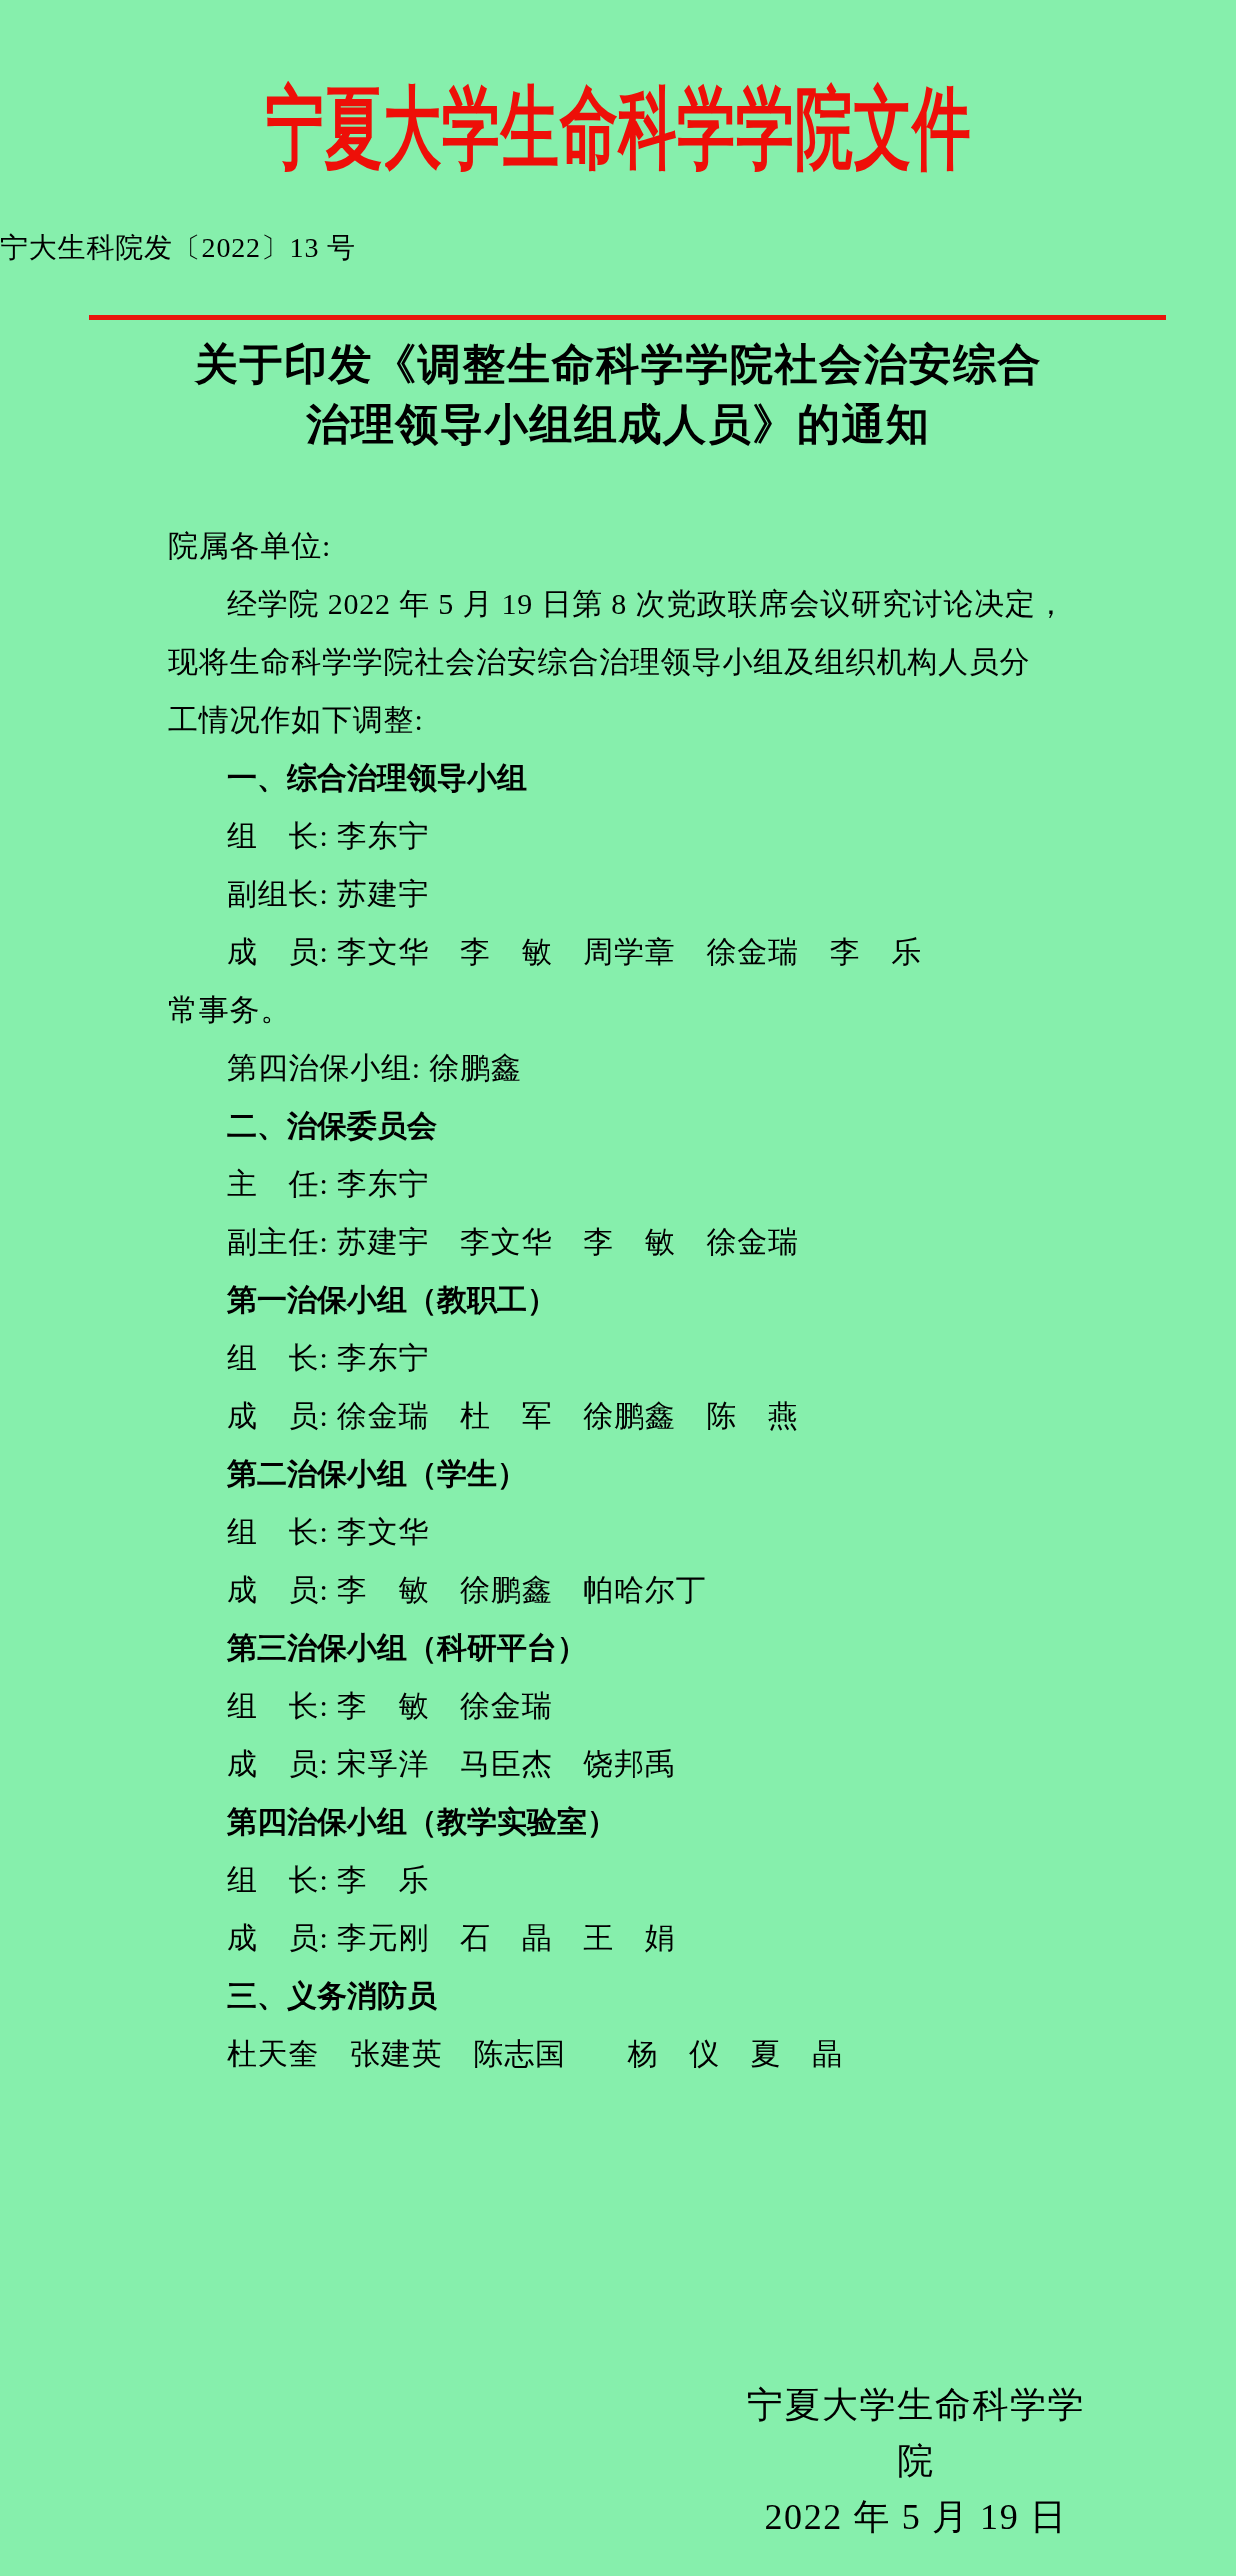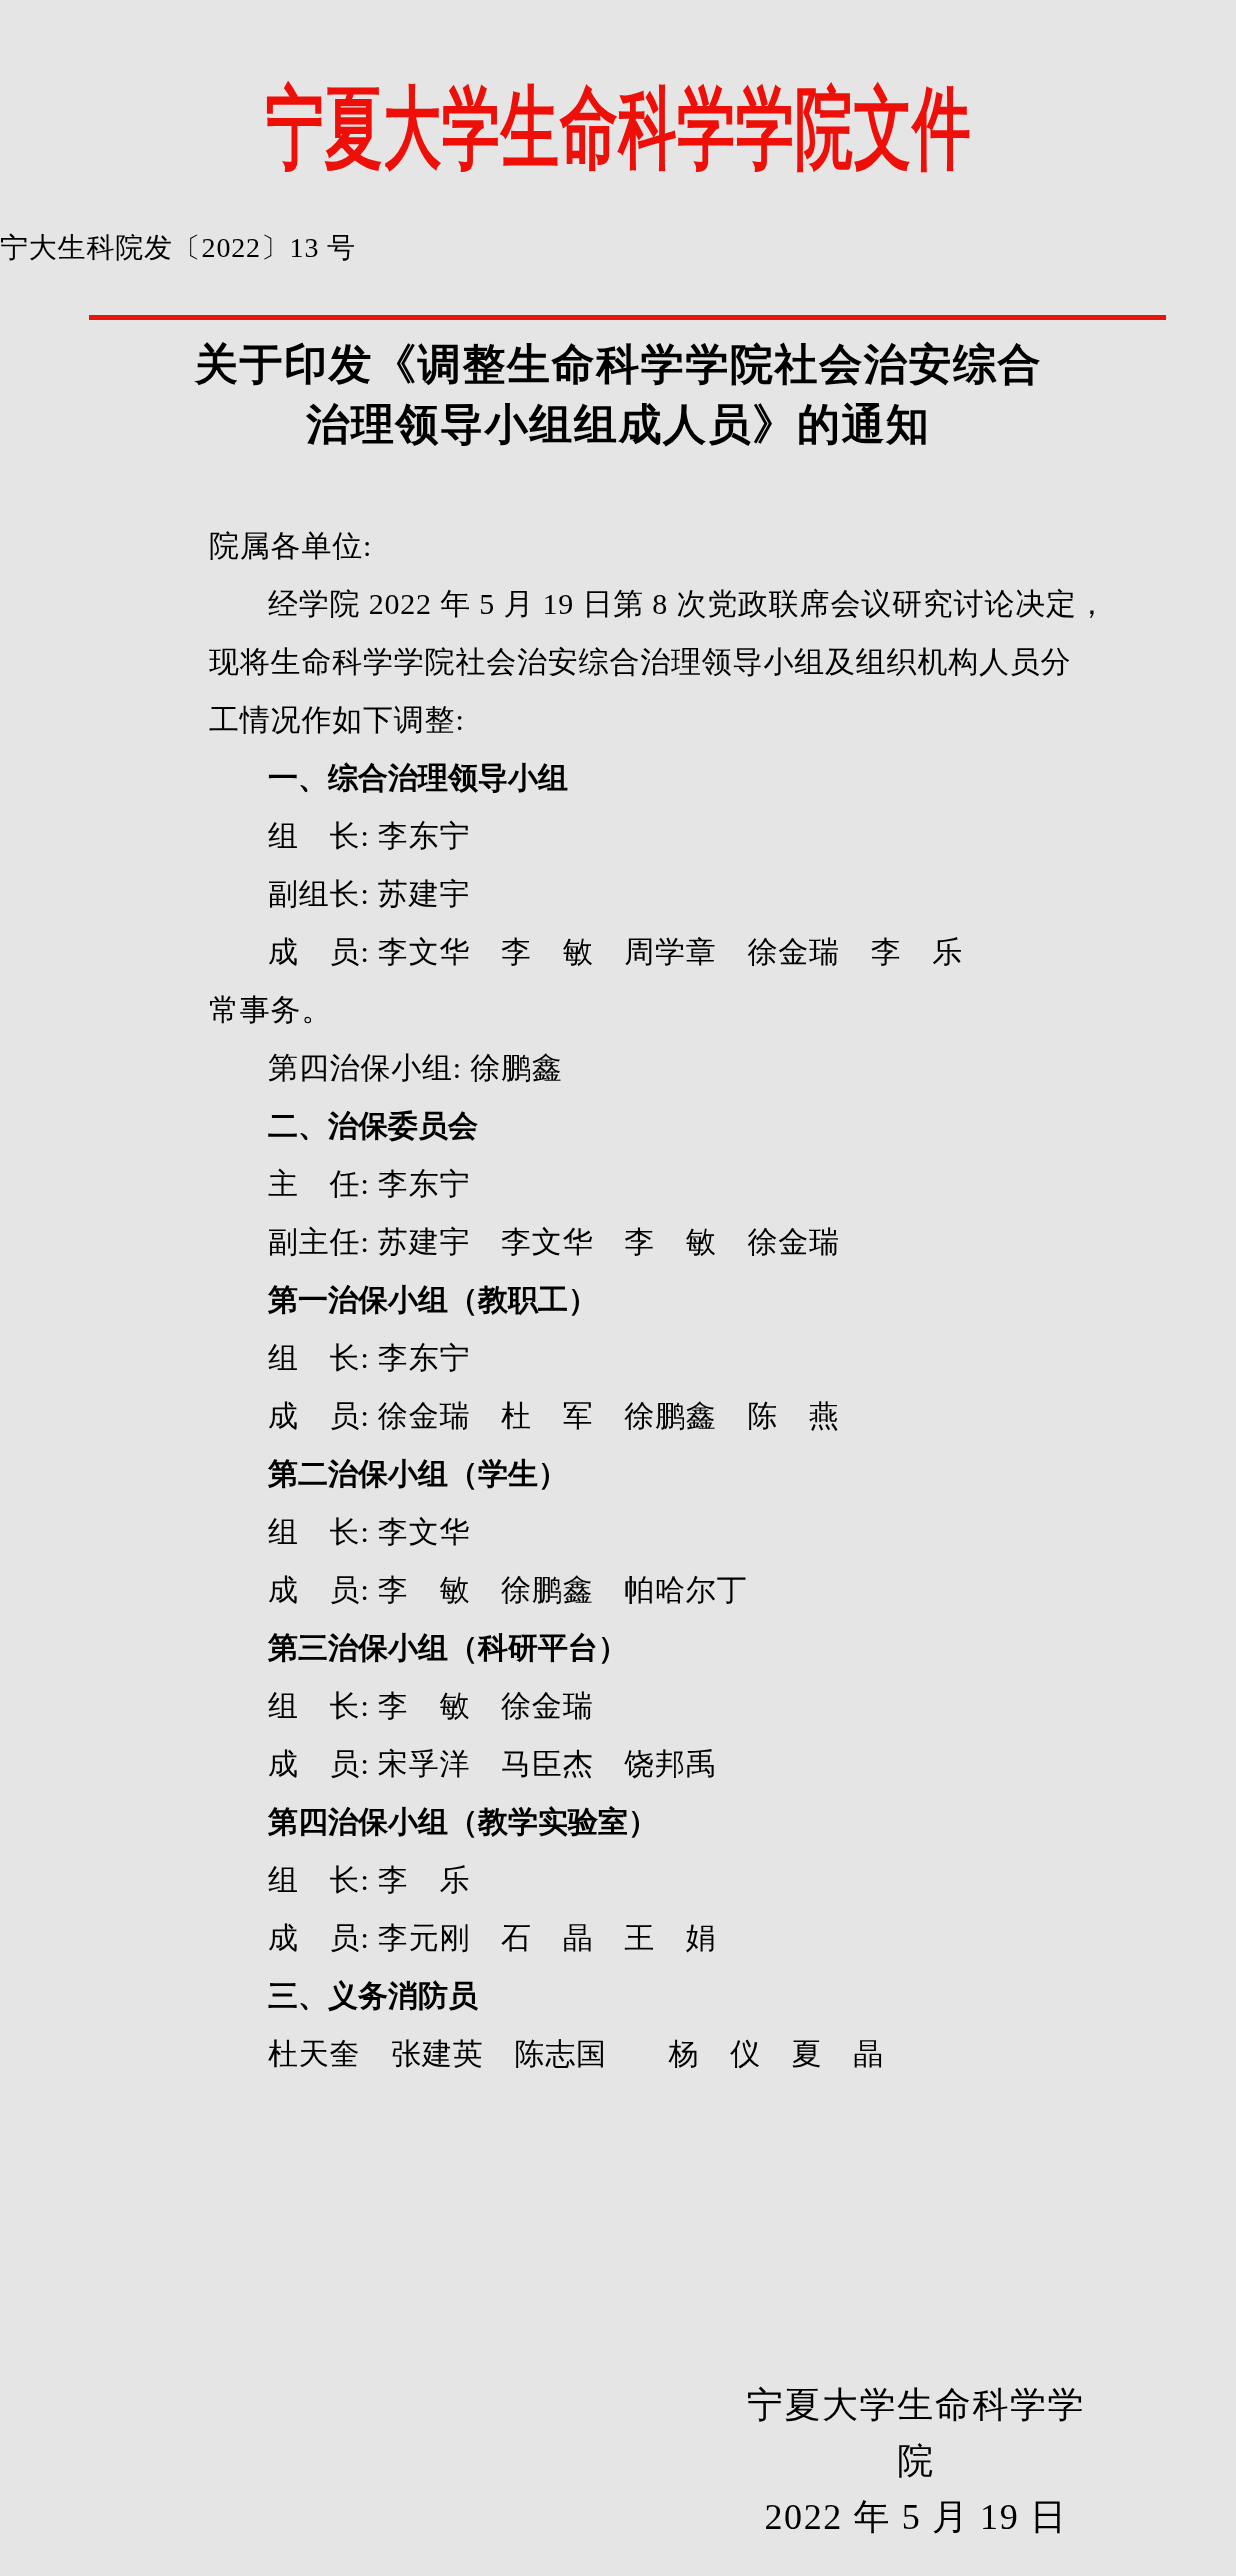--- a/index.html
+++ b/index.html
@@ -1,19 +1,19 @@
 <!DOCTYPE html>
 <html style="font-size:12.5px"><head>
 <meta charset="utf-8">
 <style>
   html,body { margin:0; padding:0; background:#ffffff; }
   .page {
     position:relative;
     width:1237px; height:2576px;
-    background:#e5e5e5;
+    background:#86efac;
     color:#000;
     font-family:"Liberation Serif", serif;
     overflow:hidden;
   }
   
   .org-title {
     position:absolute; top:83px; left:0; width:100%;
     text-align:center;
     font-size:58px; line-height:59px;
     font-weight:bold;
@@ -43,21 +43,20 @@
     font-size:43px; line-height:60px;
     font-weight:bold;
     letter-spacing:1.6px;
   }
   
   .body-block {
     position:absolute; top:517px; left:168px;
     width:913px;
     font-size:30px; line-height:58px;
     letter-spacing:0.8px;
-    margin-left:41px;
   }
   .ln { white-space:pre-wrap; }
   .ln.indent { text-indent:59px; }
   .ln.sec {
     text-indent:59px;
     font-family:"Liberation Sans", sans-serif;
     font-weight:bold;
     letter-spacing:0;
   }
   

